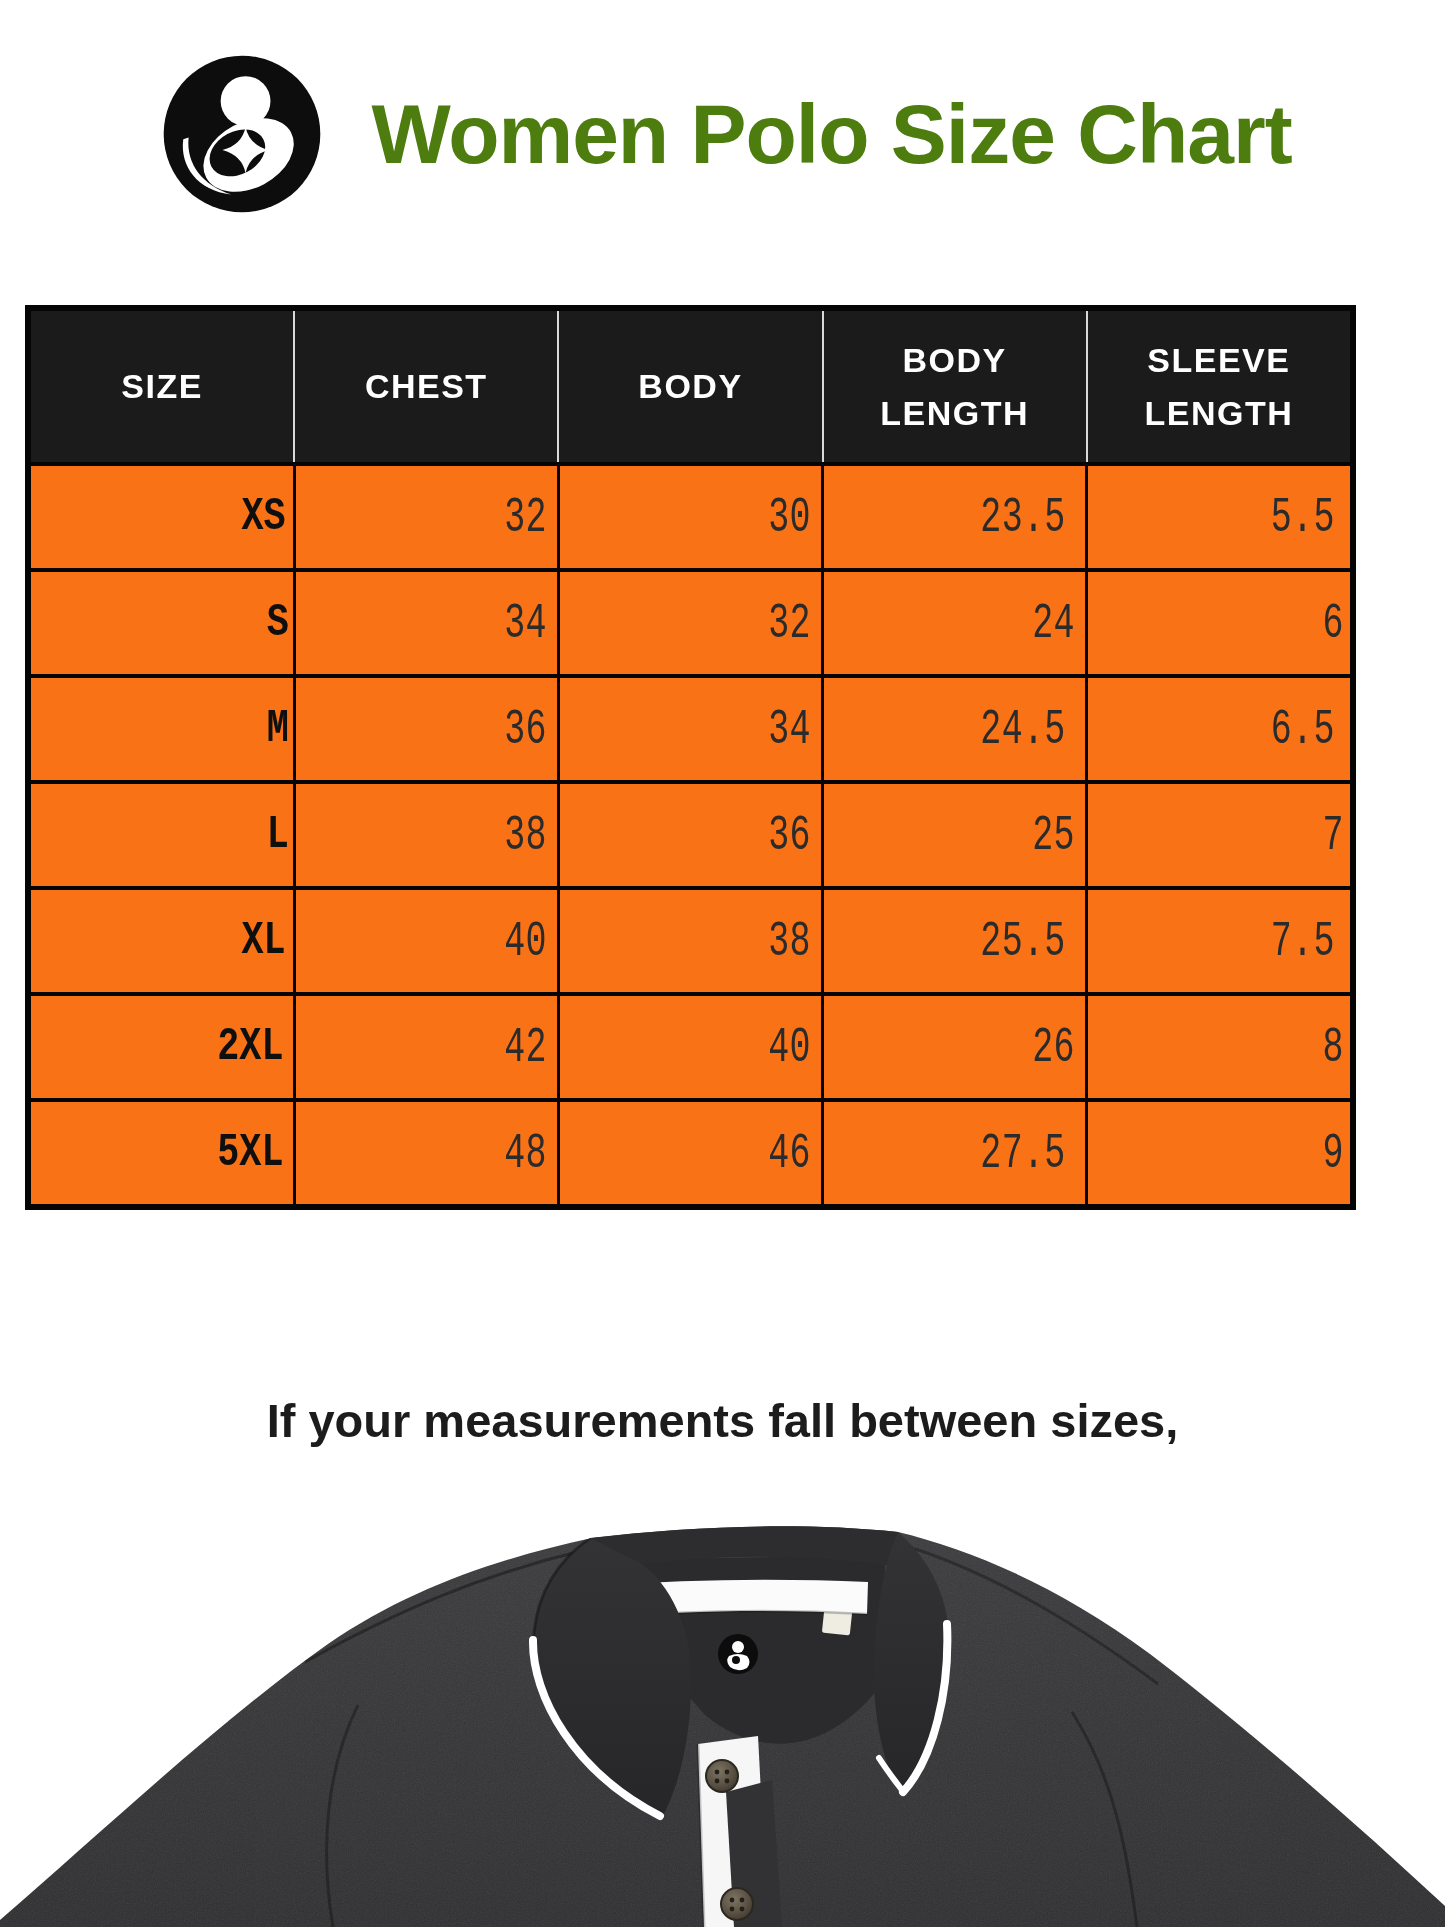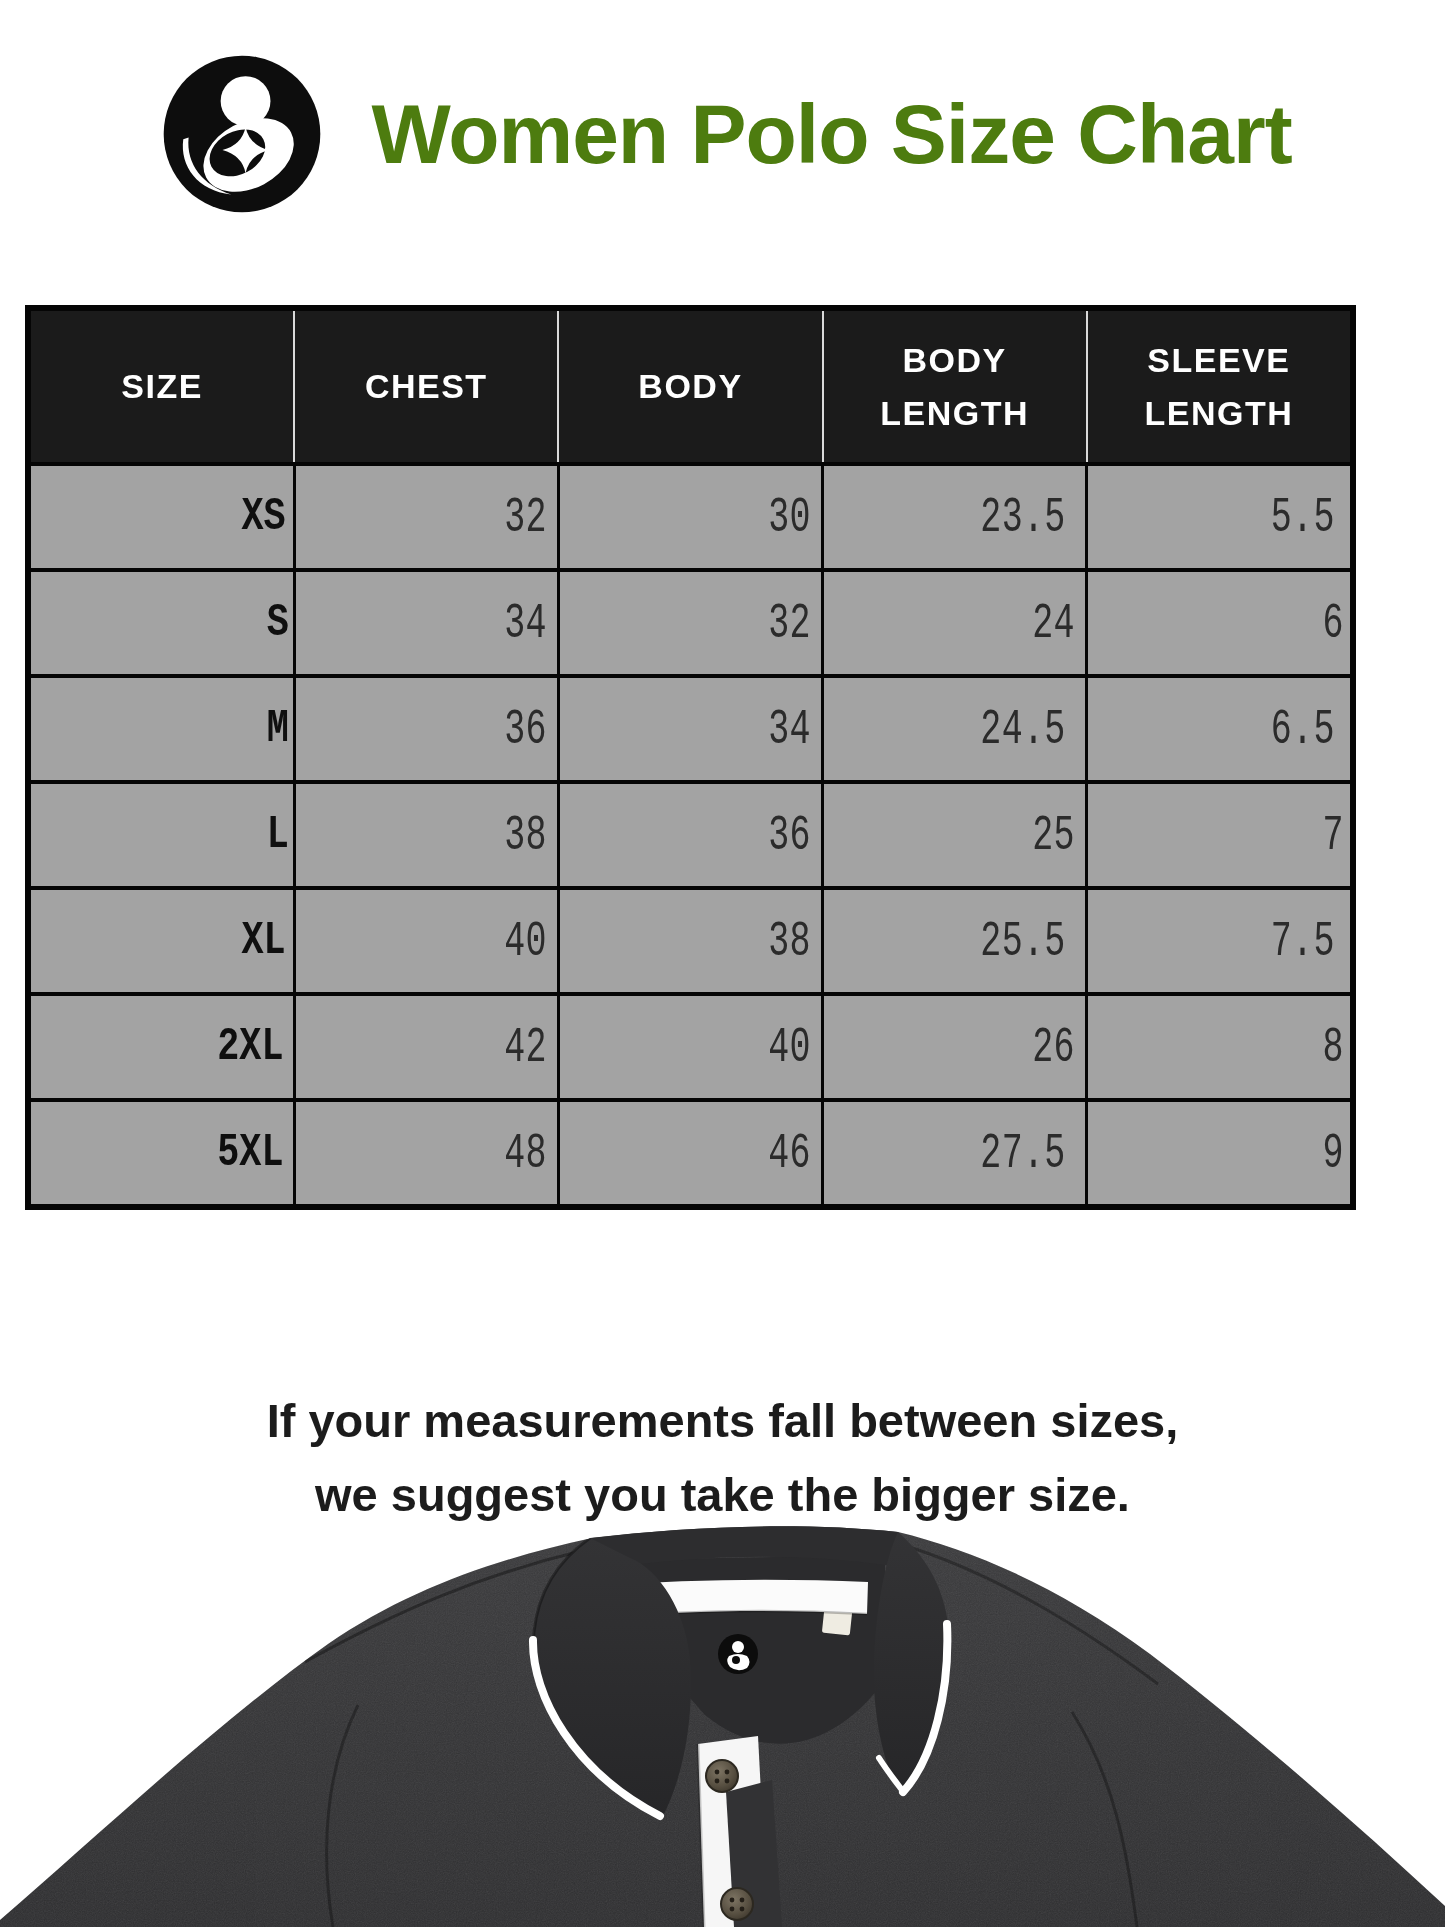--- a/index.html
+++ b/index.html
@@ -14,21 +14,21 @@
   }
   .brand-logo{width:178px;height:178px;flex:0 0 auto;}
   .page-title{
     margin:0;font-size:84px;font-weight:800;color:#4d7c0f;
     letter-spacing:-1px;line-height:1;white-space:nowrap;
   }
   
   .size-table{
     position:absolute;left:25px;top:305px;width:1331px;
     border-collapse:collapse;table-layout:fixed;
-    border:6px solid #050505;background:#a3a3a3;
+    border:6px solid #050505;background:#f97316;
   }
   .size-table th{
     width:20%;height:149px;background:#1b1b1b;color:#ffffff;
     font-size:34px;font-weight:700;letter-spacing:1.5px;
     text-align:center;vertical-align:middle;
     border-left:2px solid #d9d9d9;border-right:2px solid #d9d9d9;
     border-top:4px solid #050505;border-bottom:4px solid #050505;
   }
   .size-table th:first-child{border-left:none;}
   .size-table th:last-child{border-right:none;}
@@ -130,21 +130,20 @@
       <td><span class="num">48</span></td>
       <td><span class="num">46</span></td>
       <td><span class="num">27.5</span></td>
       <td><span class="num">9</span></td>
     </tr>
   </tbody>
 </table>
 
 <section class="size-note">
   <p>If your measurements fall between sizes,</p>
-  <p>we suggest you take the bigger size.</p>
 </section>
 
 <div class="product-photo">
   <svg width="1445" height="407" viewBox="0 0 1445 407" xmlns="http://www.w3.org/2000/svg">
     <defs>
       <linearGradient id="fabric" x1="0" y1="0" x2="0" y2="1">
         <stop offset="0" stop-color="#3b3b3d"></stop>
         <stop offset="0.5" stop-color="#343436"></stop>
         <stop offset="1" stop-color="#2e2e30"></stop>
       </linearGradient>

